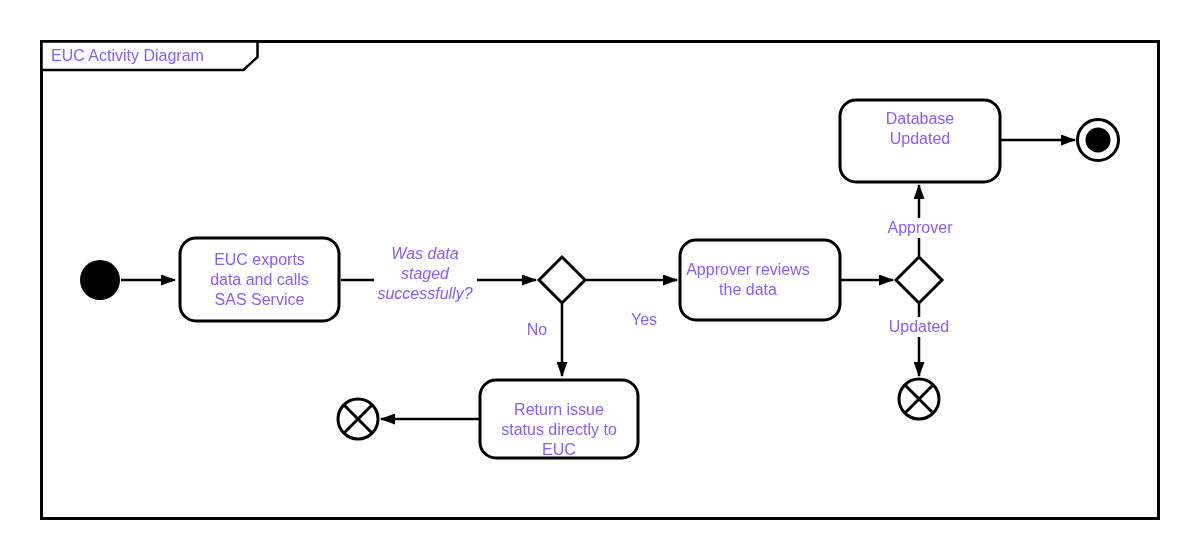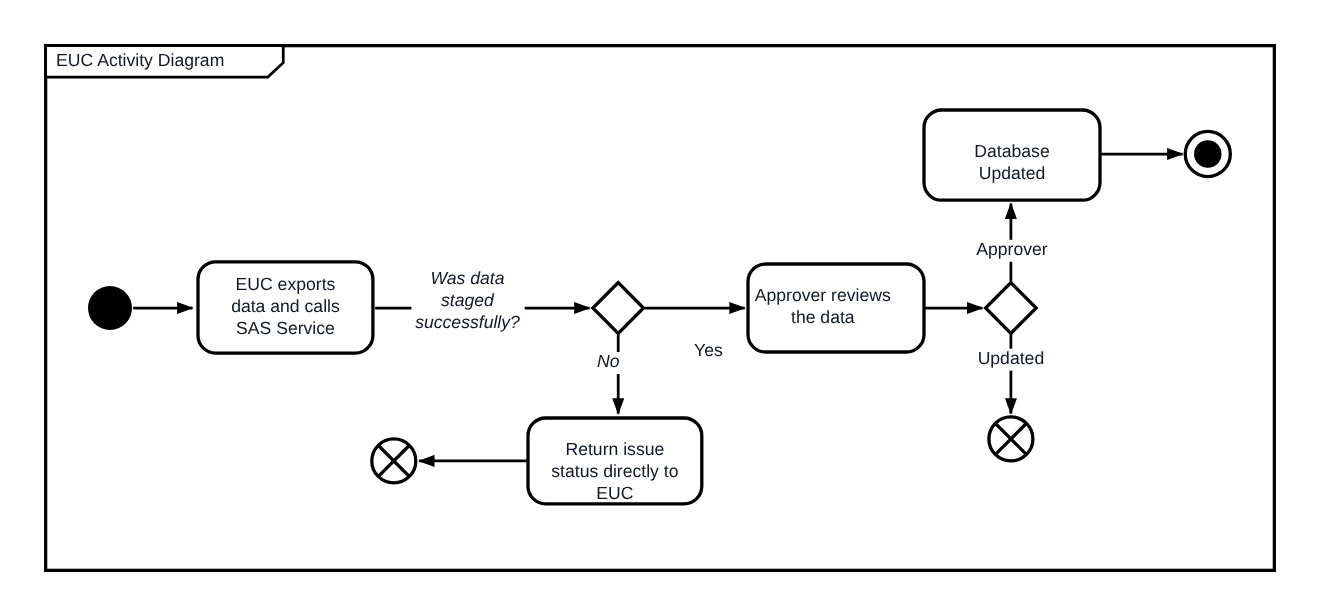--- a/index.html
+++ b/index.html
@@ -16,58 +16,58 @@
     color: #000000;
     overflow: hidden;
   }
   .shapes {
     position: absolute;
     left: 0;
     top: 0;
   }
   .txt {
     position: absolute;
-    color: #0f172a;
+    color: #8b5cf6;
     font-size: 16px;
     line-height: 20px;
     white-space: pre-line;
     pointer-events: none;
   }
   .tab-title {
     left: 51px;
     top: 46px;
     font-size: 16px;
     line-height: 19px;
     width: max-content;
   }
   .task-label {
     display: flex;
     align-items: center;
     justify-content: center;
     text-align: center;
   }
   .task-label.export   { left: 180px; top: 238px; width: 159px; height: 83px; }
   .task-label.approver { left: 680px; top: 240px; width: 136px; height: 80px; }
-  .task-label.database { left: 840px; top: 100px; width: 160px; height: 58px; margin-top: 20px; }
+  .task-label.database { left: 840px; top: 100px; width: 160px; height: 58px; }
   .task-label.return   { left: 480px; top: 380px; width: 158px; height: 100px; }
   .floating-label {
     text-align: center;
     width: max-content;
     transform: translate(-50%, -50%);
   }
   .floating-label.question { left: 425px; top: 274px; font-style: italic; }
   .edge-label {
     text-align: center;
     width: max-content;
     background: #ffffff;
     padding: 0 3px;
     transform: translate(-50%, -50%);
   }
   .edge-label.yes     { left: 644px; top: 280px; margin-top: 40px; }
-  .edge-label.no      { left: 553px; top: 330px; font-style: italic; }
+  .edge-label.no      { left: 537px; top: 330px; }
   .edge-label.accepts { left: 920px; top: 228px; }
   .edge-label.rejects { left: 919px; top: 327px; }
 </style>
 </head>
 <body>
 
 <div class="canvas">
 
   <svg class="shapes" width="1200" height="560" viewBox="0 0 1200 560">
     <defs>

